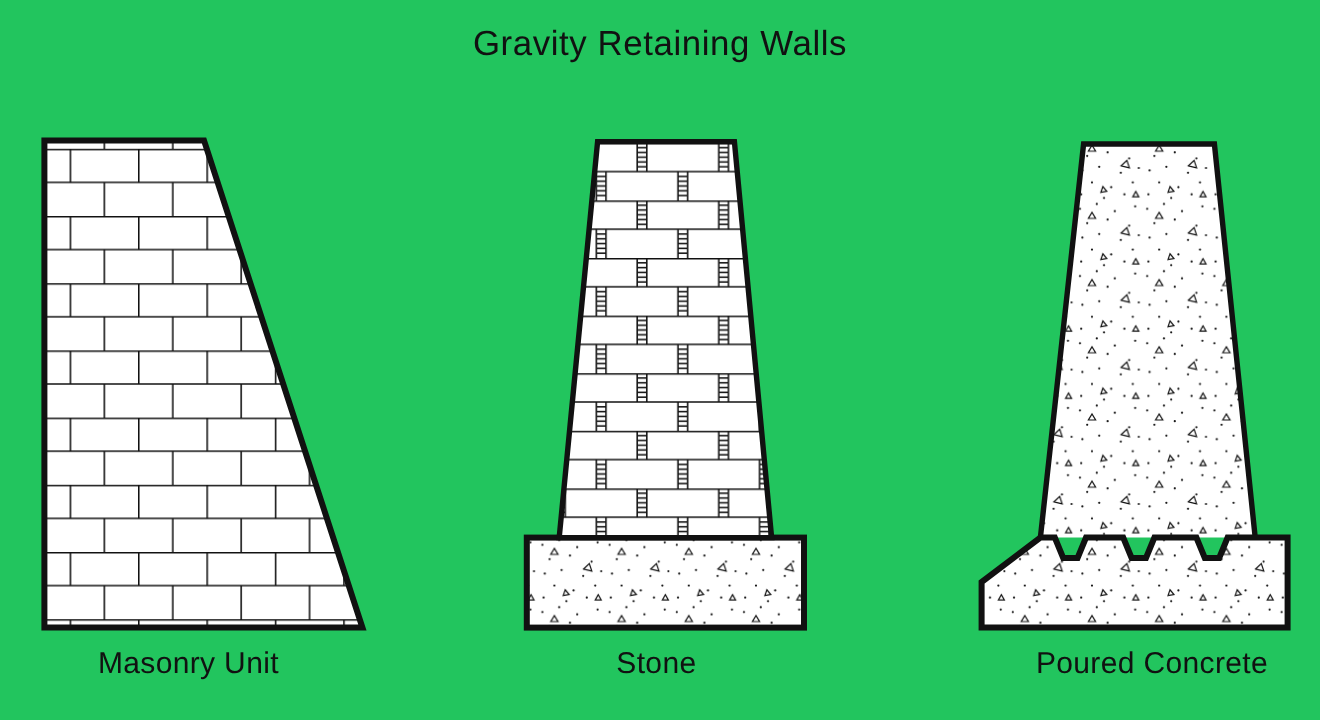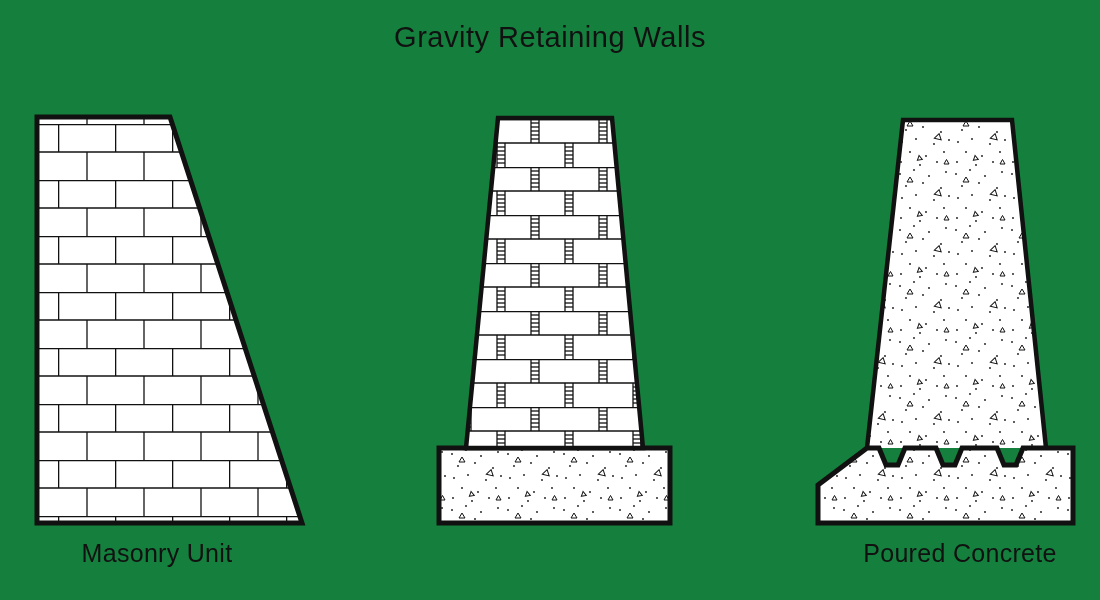--- a/index.html
+++ b/index.html
@@ -1,20 +1,20 @@
 <!DOCTYPE html>
 <html><head>
 <meta charset="utf-8">
 <style>
   html, body { margin: 0; padding: 0; background: #ffffff; }
   .canvas {
     position: relative;
     width: 1100px;
     height: 600px;
-    background: #15803d;
+    background: #22c55e;
     font-family: "Liberation Sans", sans-serif;
     color: #111111;
     overflow: hidden;
   }
   .diagram-svg { position: absolute; left: 0; top: 0; }
   .title {
     position: absolute;
     top: 21px;
     left: 0;
     width: 1100px;
@@ -124,15 +124,16 @@
       <polygon points="498,118 612,118 643,448 466,448" fill="url(#pat-cmu)" stroke="#111111" stroke-width="4.5" stroke-linejoin="miter"></polygon>
     </g>
 
     <g>
       <path d="M867,448 L903,120 L1012,120 L1046,448" fill="url(#pat-stipple)" stroke="#111111" stroke-width="4.5" stroke-linejoin="miter" stroke-linecap="square"></path>
       <path d="M867,448 H879 L886,465 H898 L905,448 H936 L943,465 H955 L962,448 H997 L1004,465 H1016 L1023,448 H1073 V523 H818 V485 Z" fill="url(#pat-stipple)" stroke="#111111" stroke-width="5" stroke-linejoin="miter"></path>
     </g>
   </svg>
 
   <div class="fig-label masonry">Masonry Unit</div>
+  <div class="fig-label stone">Stone</div>
   <div class="fig-label poured">Poured Concrete</div>
 
 </div>
 
 </body></html>

